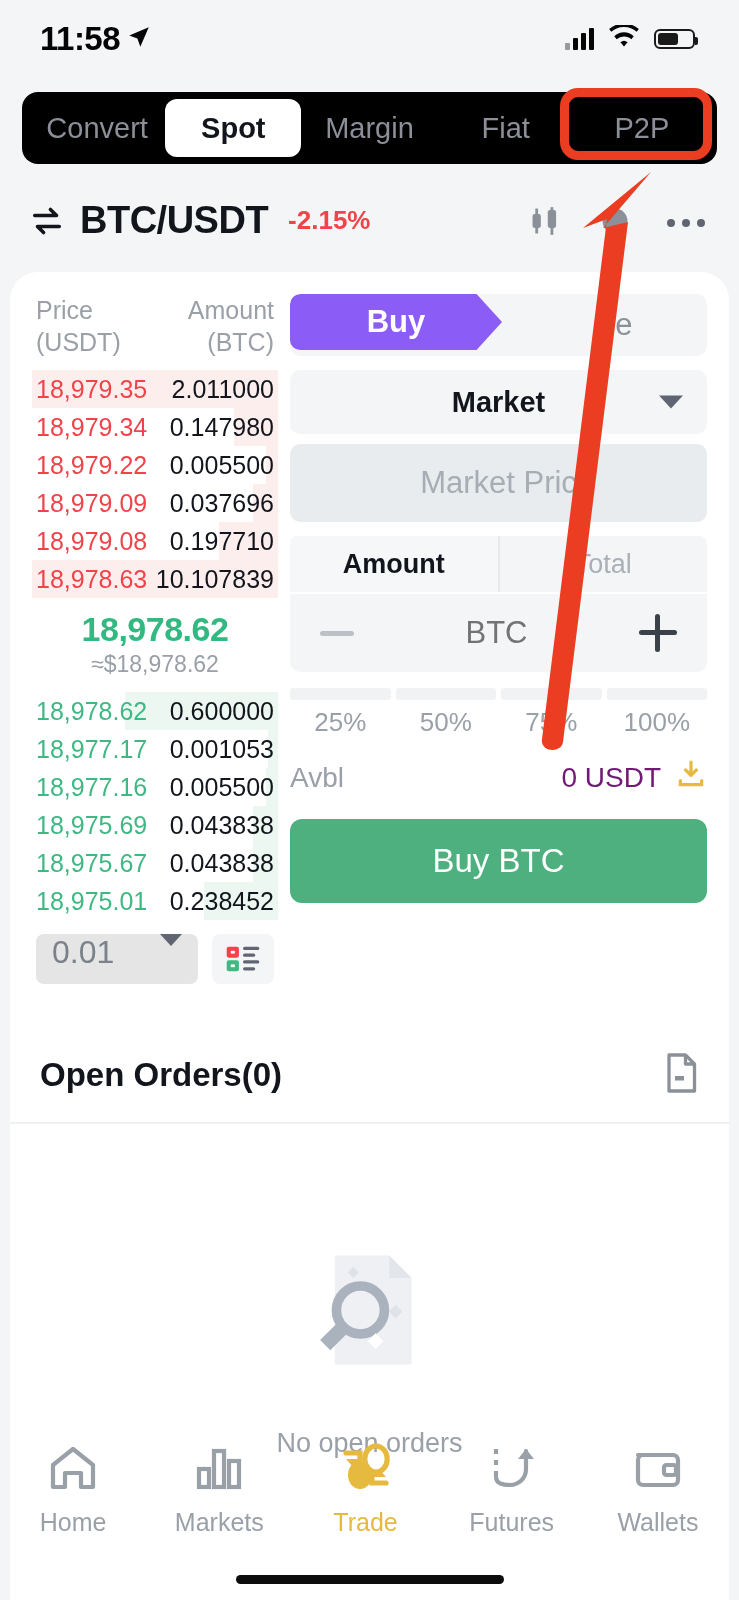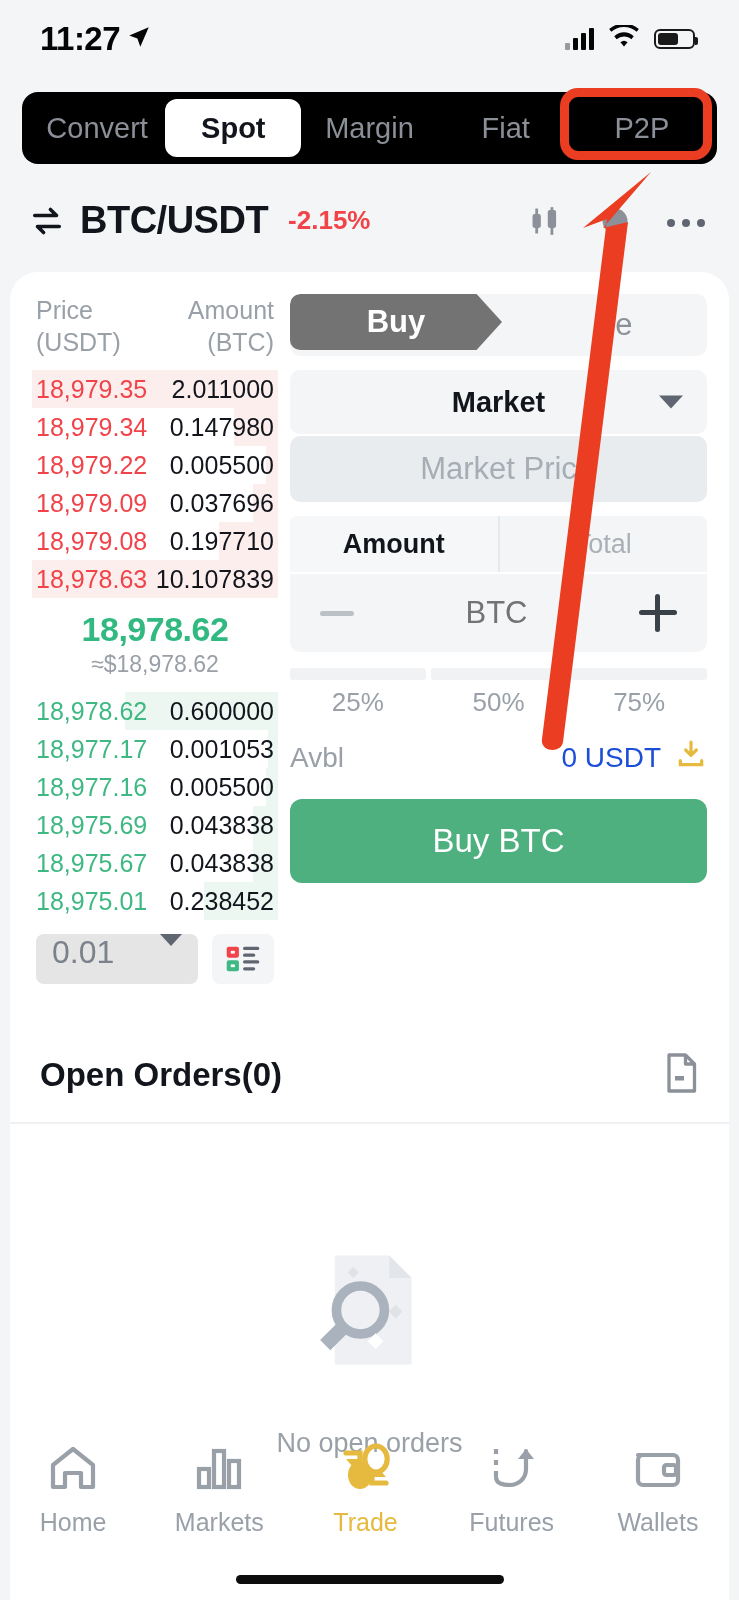--- a/index.html
+++ b/index.html
@@ -66,49 +66,49 @@
   .mid-sub { font-size:23px; color:#9aa0a8; margin-top:2px; }
 
   .book-foot { display:flex; align-items:center; gap:14px; padding:14px 4px 0 4px; }
   .tick { flex:1; height:50px; background:#e5e5e5; border-radius:8px; display:flex; justify-content:space-between; padding:0 16px; font-size:32px; color:#7c828b; }
   .caret { width:0;height:0;border-left:11px solid transparent;border-right:11px solid transparent;border-top:12px solid #5f6672; }
   .depthbtn { width:62px; height:50px; background:#f4f5f6; border-radius:8px; display:flex; align-items:center; justify-content:center; }
 
   
   .form { flex:1; padding:0 22px 0 12px; }
   .bs { height:62px; background:#f4f5f6; border-radius:10px; display:flex; position:relative; overflow:hidden; }
-  .bs-buy { width:212px; height:56px; background:#737373; color:#fff; font-size:31px; font-weight:700; display:flex; align-items:center; justify-content:center;
+  .bs-buy { width:212px; height:56px; background:#8b5cf6; color:#fff; font-size:31px; font-weight:700; display:flex; align-items:center; justify-content:center;
             clip-path: polygon(0 0, 88% 0, 100% 50%, 88% 100%, 0 100%); border-radius:10px 0 0 10px; }
   .bs-sell { flex:1; display:flex; align-items:center; justify-content:center; font-size:31px; color:#8b9099; padding-left:18px; }
 
   .ordertype { margin-top:14px; height:64px; background:#f4f5f6; border-radius:10px; display:flex; align-items:center; justify-content:center; position:relative; font-size:29px; font-weight:700; color:#12161c; }
   .ordertype .caret2 { position:absolute; right:24px; top:50%; transform:translateY(-50%); width:0;height:0;border-left:12px solid transparent;border-right:12px solid transparent;border-top:13px solid #5f6672; }
 
-  .pricefield { margin-top:2px; height:66px; background:#e9ecee; border-radius:10px; display:flex; align-items:center; justify-content:center; font-size:31px; color:#a7adb4; }
+  .pricefield { margin-top:10px; height:78px; background:#e9ecee; border-radius:10px; display:flex; align-items:center; justify-content:center; font-size:31px; color:#a7adb4; }
 
   .amttabs { margin-top:14px; height:56px; display:flex; background:#f6f7f8; border-radius:8px 8px 0 0; overflow:hidden; }
   .amttab { flex:1; display:flex; align-items:center; justify-content:center; font-size:27px; color:#aab0b7; background:#f4f5f6; }
   .amttab.on { color:#12161c; font-weight:700; background:#f6f7f8; }
   .amttab + .amttab { border-left:2px solid #e6e9eb; }
 
   .stepper { height:78px; background:#f4f5f6; border-radius:0 0 10px 10px; display:flex; align-items:center; justify-content:space-between; padding:0 30px; margin-top:2px; }
   .minus { width:34px; height:5px; background:#bcc1c7; border-radius:3px; }
   .unit { font-size:31px; color:#737373; }
   .plus { position:relative; width:38px; height:38px; }
   .plus::before{content:"";position:absolute;left:0;top:16px;width:38px;height:5px;background:#3b4149;border-radius:3px;}
   .plus::after{content:"";position:absolute;top:0;left:16px;height:38px;width:5px;background:#3b4149;border-radius:3px;}
 
   .pcts { margin-top:16px; display:flex; gap:5px; }
   .pctcell { flex:1; }
   .pctbar { height:12px; background:#f1f2f4; border-radius:3px; }
   .pctlabel { text-align:center; font-size:26px; color:#9aa0a8; margin-top:7px; }
 
   .avbl { margin-top:20px; display:flex; align-items:center; justify-content:space-between; }
   .avbl-l { font-size:28px; color:#9aa0a8; }
-  .avbl-r { display:flex; align-items:center; gap:14px; font-size:28px; color:#1d4ed8; }
+  .avbl-r { display:flex; align-items:center; gap:14px; font-size:28px; color:#701a75; }
 
   .buybtn { margin-top:22px; height:84px; background:#4fb07f; border-radius:12px; display:flex; align-items:center; justify-content:center; color:#fff; font-size:33px; }
 
   
   .oo { margin-top:68px; padding:0 30px; display:flex; align-items:center; justify-content:space-between; }
   .oo-title { font-size:33px; font-weight:700; color:#12161c; }
   .divider { margin-top:24px; height:2px; background:#eff0f1; }
 
   .empty { padding-top:106px; display:flex; flex-direction:column; align-items:center; }
   .empty-text { margin-top:34px; font-size:27px; color:#9aa0a8; }
@@ -124,21 +124,21 @@
   .anno { position:absolute; inset:0; pointer-events:none; }
   .hl-box { position:absolute; left:560px; top:88px; width:152px; height:72px; border:9px solid #ea3d22; border-radius:18px; }
 </style>
 </head>
 <body>
 
 <div class="phone">
 
   <div class="statusbar">
     <div class="sb-time">
-      <span>11:27</span>
+      <span>11:58</span>
       <span class="loc-arrow">
         <svg width="26" height="26" viewBox="0 0 24 24">
             <path d="M21 3 3 10.5l7.5 2.8L13.2 21z" fill="#050505"></path>
           </svg>
       </span>
     </div>
     <div class="sb-right">
       <span class="bars">
           <i></i>
           <i></i>
@@ -338,20 +338,24 @@
               <div class="pctlabel">25%</div>
             </div>
           <div class="pctcell">
               <div class="pctbar"></div>
               <div class="pctlabel">50%</div>
             </div>
           <div class="pctcell">
               <div class="pctbar"></div>
               <div class="pctlabel">75%</div>
             </div>
+          <div class="pctcell">
+              <div class="pctbar"></div>
+              <div class="pctlabel">100%</div>
+            </div>
         </div>
 
         <div class="avbl">
           <span class="avbl-l">Avbl</span>
           <span class="avbl-r">
             <span>0 USDT</span>
             <span>
               <svg width="32" height="32" viewBox="0 0 24 24">
                 <path d="M12 3v10m0 0 4-4m-4 4-4-4" stroke="#e6b93f" stroke-width="2.4" fill="none" stroke-linecap="round" stroke-linejoin="round"></path>
                 <path d="M4 17v3h16v-3" stroke="#e6b93f" stroke-width="2.4" fill="none" stroke-linecap="round"></path>

